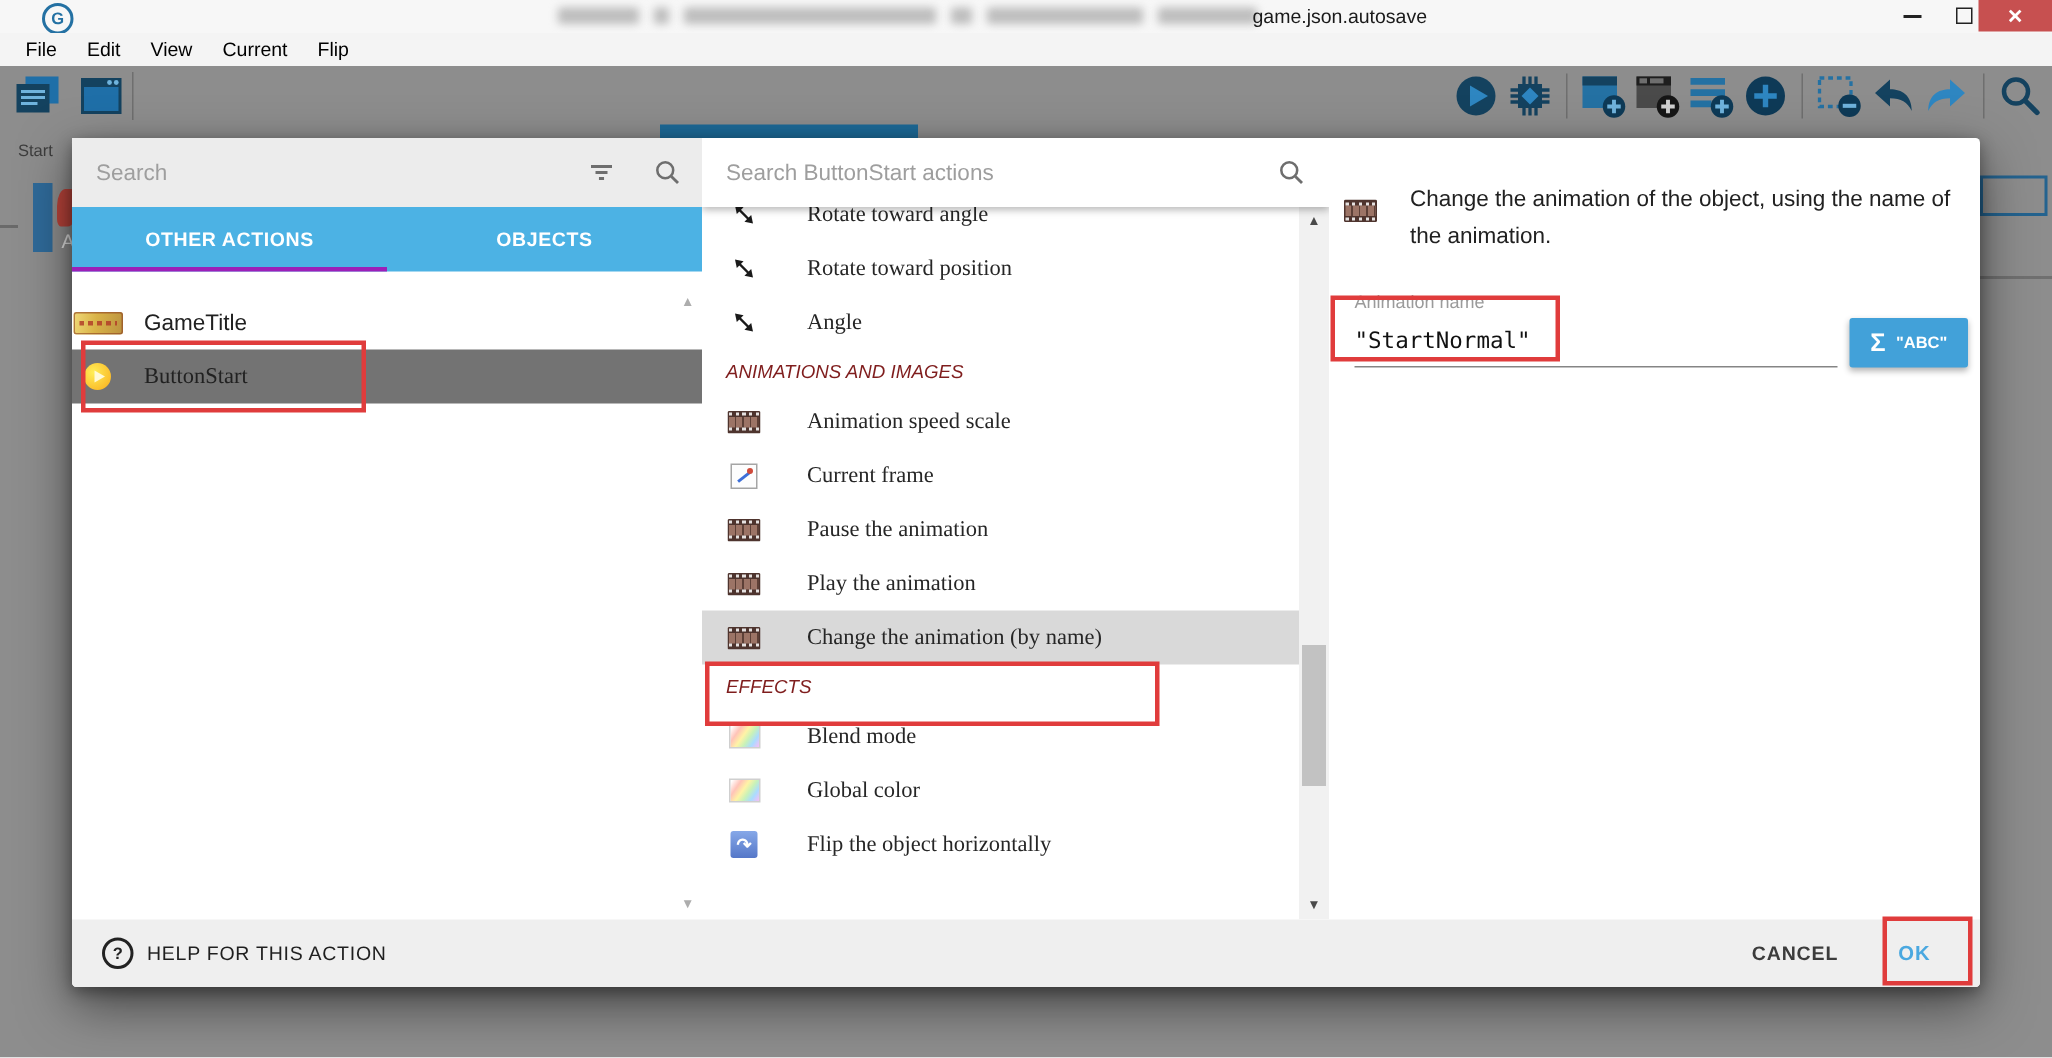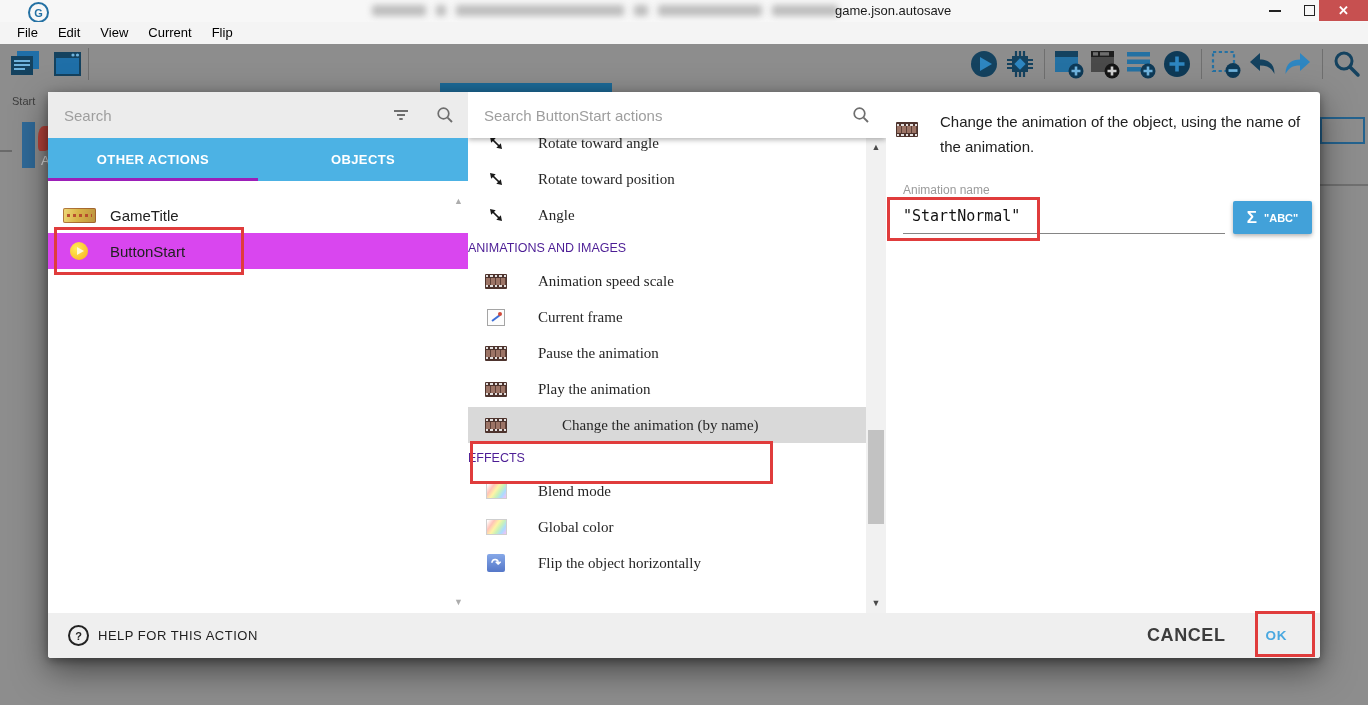--- a/index.html
+++ b/index.html
@@ -50,61 +50,61 @@
   .search-left{position:absolute;left:0;top:0;right:0;height:46px;background:#ececec;display:flex;align-items:center;}
   .search-input{border:none;outline:none;background:transparent;font-size:15px;color:#333;
     font-family:"Liberation Sans",sans-serif;padding-left:16px;width:300px;}
   .search-input::placeholder{color:#9e9e9e;}
   .icon-abs{position:absolute;display:flex;align-items:center;justify-content:center;}
   .tabs{position:absolute;left:0;top:46px;right:0;height:43px;background:#4cb2e4;display:flex;}
   .tab{flex:1;display:flex;align-items:center;justify-content:center;color:#fff;font-weight:700;
     font-size:13px;letter-spacing:.4px;}
   .tab-indicator{position:absolute;left:0;bottom:0;width:210px;height:3px;background:#9c1fb8;}
   .obj-list{position:absolute;left:0;top:89px;right:0;bottom:0;padding-top:16px;}
-  .obj-row{height:36px;display:flex;align-items:center;padding-left:14px;}
-  .obj-row.selected{background:#d946ef;}
+  .obj-row{height:36px;display:flex;align-items:center;}
+  .obj-row.selected{background:#737373;font-family:Liberation Serif, serif;}
   .obj-icon{width:34px;display:flex;justify-content:center;align-items:center;}
   .obj-label{margin-left:14px;font-size:15px;color:#212121;}
   .mini-arrow{position:absolute;font-size:9px;color:#adadad;right:5px;}
 
   .panel-mid{position:absolute;left:420px;top:0;width:418px;height:521px;overflow:hidden;}
   .search-mid{position:absolute;left:0;top:0;right:0;height:46px;background:#fff;z-index:3;
     box-shadow:0 2px 5px rgba(0,0,0,.28);display:flex;align-items:center;}
   .action-list{position:absolute;left:0;top:33px;width:398px;z-index:1;}
   .action-row{height:36px;display:flex;align-items:center;padding-left:16px;box-sizing:border-box;}
-  .action-row.selected{background:#d9d9d9;gap:24px;}
+  .action-row.selected{background:#d9d9d9;}
   .a-icon{width:24px;display:flex;justify-content:center;align-items:center;}
   .a-label{margin-left:30px;font-size:15px;color:#262626;white-space:nowrap;font-family:Liberation Serif, serif;}
-  .list-header{height:30px;line-height:30px;font-size:12.5px;color:#4c1d95;}
+  .list-header{height:30px;line-height:30px;padding-left:16px;font-size:12.5px;color:#7f1d1d;font-style:italic;}
   .scroll-mid{position:absolute;top:46px;right:0;width:20px;bottom:0;background:#f1f1f1;z-index:2;}
   .sm-up{position:absolute;top:4px;left:0;right:0;text-align:center;font-size:9px;color:#4a4a4a;}
   .sm-down{position:absolute;bottom:5px;left:0;right:0;text-align:center;font-size:9px;color:#4a4a4a;}
   .sm-thumb{position:absolute;left:2px;width:16px;top:292px;height:94px;background:#c2c2c2;}
 
-  .panel-right{position:absolute;left:838px;top:5px;width:436px;height:521px;}
+  .panel-right{position:absolute;left:838px;top:16px;width:436px;height:521px;}
   .desc{position:absolute;left:10px;top:12px;display:flex;align-items:flex-start;}
   .desc .filmstrip{margin-top:13px;flex:none;}
   .desc-text{margin-left:22px;width:376px;font-size:15px;line-height:25px;color:#212121;}
   .field-label{position:absolute;left:17px;top:86px;font-size:12px;color:#9b9b9b;}
   .field-wrap{position:absolute;left:17px;top:100px;width:322px;height:36px;border-bottom:1px solid #858585;}
   .mono-input{font-family:"DejaVu Sans Mono","Liberation Mono",monospace;font-size:15px;color:#111;
     border:none;outline:none;background:transparent;width:100%;padding:10px 0 0 0;}
   .sigma-btn{position:absolute;left:347px;top:104px;width:79px;height:33px;background:#42a1d9;border-radius:2px;
     box-shadow:0 2px 4px rgba(0,0,0,.3);display:flex;align-items:center;justify-content:center;gap:7px;color:#fff;}
   .sigma{font-size:17px;font-weight:700;}
   .abc{font-size:11px;font-weight:700;}
 
   .dlg-footer{position:absolute;left:0;bottom:0;width:100%;height:45px;background:#efefef;
     border-radius:0 0 3px 3px;display:flex;align-items:center;box-sizing:border-box;}
   .help{display:flex;align-items:center;gap:9px;margin-left:20px;}
   .qmark{width:17px;height:17px;border:2px solid #222;border-radius:50%;display:flex;align-items:center;
     justify-content:center;font-size:11px;font-weight:700;color:#222;}
   .help-label{font-size:13px;letter-spacing:.5px;color:#1f1f1f;font-weight:500;}
   .footer-spacer{flex:1;}
-  .btn-cancel{font-size:18px;font-weight:600;letter-spacing:.6px;color:#3c3c3c;margin-right:40px;}
+  .btn-cancel{font-size:13px;font-weight:600;letter-spacing:.6px;color:#3c3c3c;margin-right:40px;}
   .btn-ok{font-size:13.5px;font-weight:600;letter-spacing:.6px;color:#4aa8e0;margin-right:33px;}
 
   
   .filmstrip{width:22px;height:15px;background:#4e342e;border-radius:1px;
     background-image:
       repeating-linear-gradient(90deg,rgba(255,255,255,.85) 0 2px,rgba(0,0,0,0) 2px 4.5px),
       repeating-linear-gradient(90deg,rgba(255,255,255,.85) 0 2px,rgba(0,0,0,0) 2px 4.5px),
       repeating-linear-gradient(90deg,#9c7466 0 4px,#5d4037 4px 5px);
     background-size:20px 2px,20px 2px,20px 7px;
     background-position:1px 1.5px,1px 11.5px,1px 4px;background-repeat:no-repeat;}

